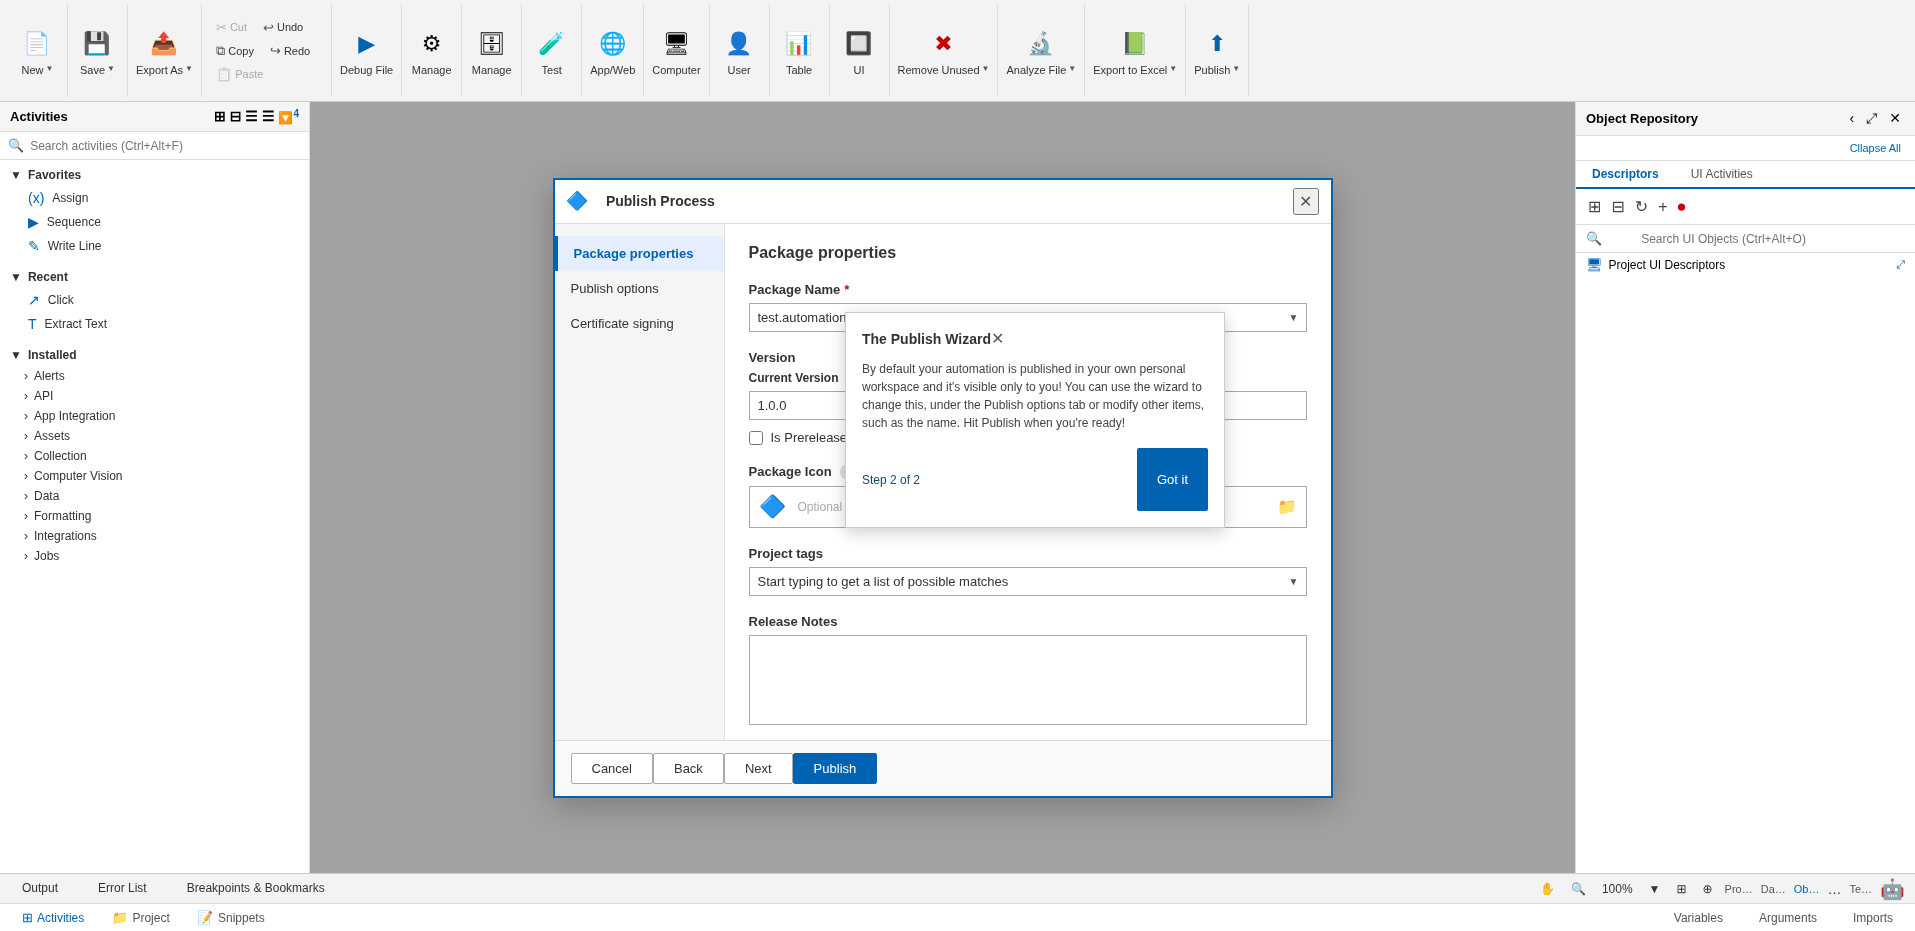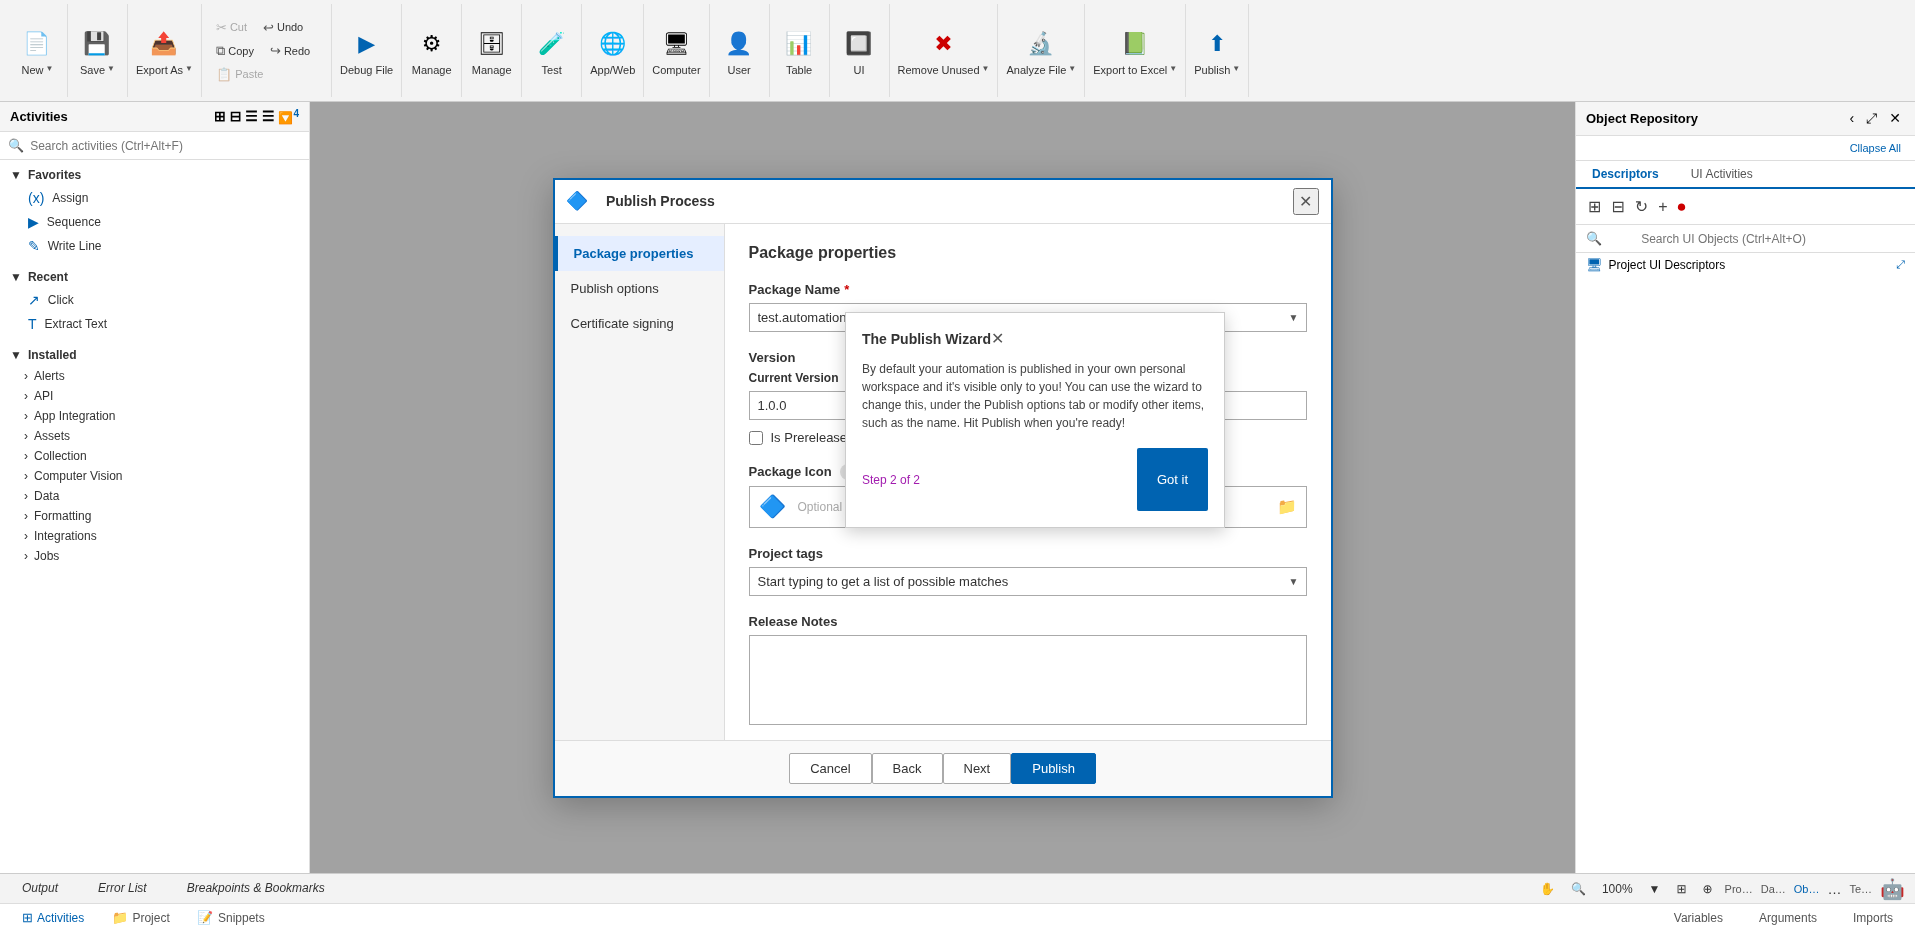--- a/index.html
+++ b/index.html
@@ -107,21 +107,20 @@
     .workspace { flex: 1; background: #e8e8e8; position: relative; overflow: hidden; }
 
     
     .status-bar {
       display: flex; align-items: center; background: #f3f3f3; border-top: 1px solid #ccc;
       height: 30px; padding: 0 10px; gap: 16px; font-size: 12px; color: #333;
     }
     .status-tab {
       padding: 4px 12px; cursor: pointer; display: flex; align-items: center; gap: 6px;
       border-bottom: 2px solid transparent;
-      font-style: italic;
     }
     .status-bar-right { margin-left: auto; display: flex; align-items: center; gap: 12px; }
 
     
     .tab-bar {
       display: flex; align-items: center; background: #fff; border-top: 1px solid #ddd;
       height: 28px; padding: 0 10px; gap: 4px; font-size: 12px;
     }
     .tab-item { padding: 4px 12px; cursor: pointer; color: #555; display: flex; align-items: center; gap: 4px; }
     .tab-item.active { color: #0063b1; font-weight: 500; }
@@ -178,41 +177,41 @@
     .pkg-icon-row { display: flex; align-items: center; gap: 8px; border: 1px solid #aaa; padding: 4px 8px; }
     .pkg-icon-thumb { width: 32px; height: 32px; display: flex; align-items: center; justify-content: center; font-size: 22px; }
     .pkg-icon-input { flex: 1; font-size: 12px; color: #aaa; }
     .pkg-icon-btn { cursor: pointer; font-size: 16px; color: #555; }
     .form-textarea {
       width: 100%; height: 90px; border: 1px solid #aaa; font-size: 13px; padding: 6px 8px; resize: none; color: #333;
     }
 
     
     .dialog-footer {
-      display: flex; justify-content: center; align-items: center; 
+      display: flex; justify-content: flex-start; align-items: center; 
       padding: 12px 16px; border-top: 1px solid #ddd; background: #f9f9f9;
     }
     .btn {
       padding: 7px 20px; font-size: 13px; cursor: pointer; border-radius: 2px;
     }
     .btn-default { background: #fff; border: 1px solid #aaa; color: #333; }
     .btn-primary { background: #0063b1; border: 1px solid #0063b1; color: #fff; }
 
     
     .wizard-popup {
       position: absolute; top: 210px; right: 350px; width: 380px;
       background: #fff; border: 1px solid #ccc; box-shadow: 0 4px 16px rgba(0,0,0,0.2);
       padding: 16px; z-index: 200;
     }
     .wizard-popup-header { display: flex; align-items: center; justify-content: flex-start; margin-bottom: 12px; }
     .wizard-popup-title { font-size: 14px; font-weight: 700; color: #333; }
     .wizard-popup-close { cursor: pointer; font-size: 16px; color: #555; }
     .wizard-popup-text { font-size: 12px; color: #444; line-height: 1.5; margin-bottom: 16px; }
     .wizard-popup-footer { display: flex; align-items: center; justify-content: space-between; }
-    .wizard-step { font-size: 12px; color: #a21caf; }
+    .wizard-step { font-size: 12px; color: #0c4a6e; }
     .btn-got-it { background: #0063b1; color: #fff; border: none; padding: 24px 20px; font-size: 13px; cursor: pointer; border-radius: 2px; }
 
     
     .bottom-icons { display: flex; align-items: center; gap: 8px; font-size: 12px; }
     .bottom-icon { padding: 2px 4px; cursor: pointer; }
 
     
     .collapse-all-btn {
       font-size: 11px; color: #0063b1; cursor: pointer; padding: 2px 6px;
     }

